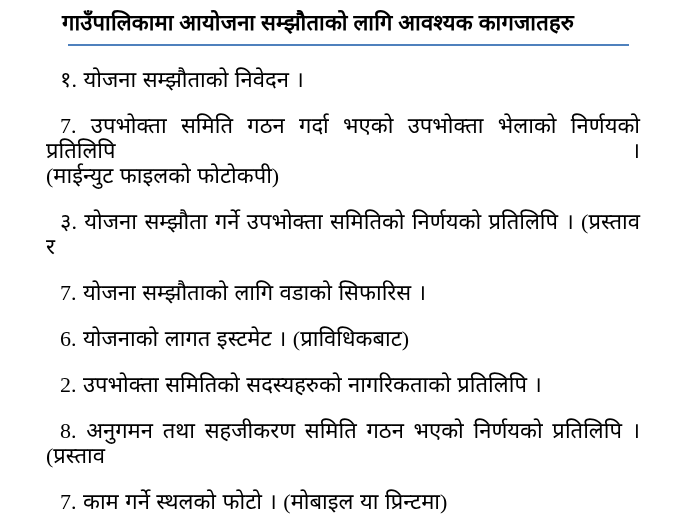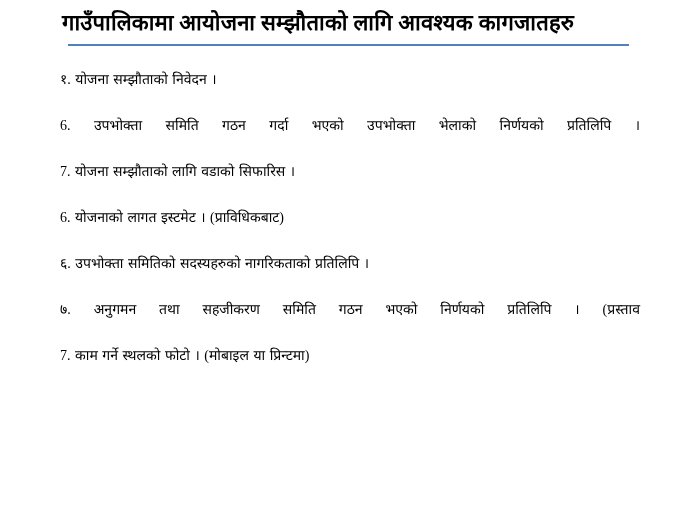--- a/index.html
+++ b/index.html
@@ -35,21 +35,21 @@
     margin: 4px 0 0 22px;
   }
   .doc-list {
     margin-top: 21px;
     width: 594px;
   }
   .doc-item {
     margin: 0 0 21px 0;
   }
   .line {
-    font-size: 14px;
+    font-size: 22px;
     line-height: 25px;
     word-spacing: 1px;
   }
   .first {
     text-indent: 14px;
   }
   .just {
     text-align: justify;
     text-align-last: justify;
   }
@@ -63,40 +63,42 @@
 
   <div class="title-rule"></div>
 
   <div class="doc-list">
 
     <div class="doc-item">
       <div class="line first">१. योजना सम्झौताको निवेदन ।</div>
     </div>
 
     <div class="doc-item">
-      <div class="line first just">6. उपभोक्ता समिति गठन गर्दा भएको उपभोक्ता भेलाको निर्णयको प्रतिलिपि ।</div>
+      <div class="line first just">7. उपभोक्ता समिति गठन गर्दा भएको उपभोक्ता भेलाको निर्णयको प्रतिलिपि ।</div>
+      <div class="line">(माईन्युट फाइलको फोटोकपी)</div>
     </div>
 
     <div class="doc-item">
+      <div class="line first just">३. योजना सम्झौता गर्ने उपभोक्ता समितिको निर्णयको प्रतिलिपि । (प्रस्ताव र</div>
     </div>
 
     <div class="doc-item">
       <div class="line first">7. योजना सम्झौताको लागि वडाको सिफारिस ।</div>
     </div>
 
     <div class="doc-item">
       <div class="line first">6. योजनाको लागत इस्टमेट । (प्राविधिकबाट)</div>
     </div>
 
     <div class="doc-item">
-      <div class="line first">६. उपभोक्ता समितिको सदस्यहरुको नागरिकताको प्रतिलिपि ।</div>
+      <div class="line first">2. उपभोक्ता समितिको सदस्यहरुको नागरिकताको प्रतिलिपि ।</div>
     </div>
 
     <div class="doc-item">
-      <div class="line first just">७. अनुगमन तथा सहजीकरण समिति गठन भएको निर्णयको प्रतिलिपि । (प्रस्ताव</div>
+      <div class="line first just">8. अनुगमन तथा सहजीकरण समिति गठन भएको निर्णयको प्रतिलिपि । (प्रस्ताव</div>
     </div>
 
     <div class="doc-item">
       <div class="line first">7. काम गर्ने स्थलको फोटो । (मोबाइल या प्रिन्टमा)</div>
     </div>
 
   </div>
 </div>
 
 </body></html>

